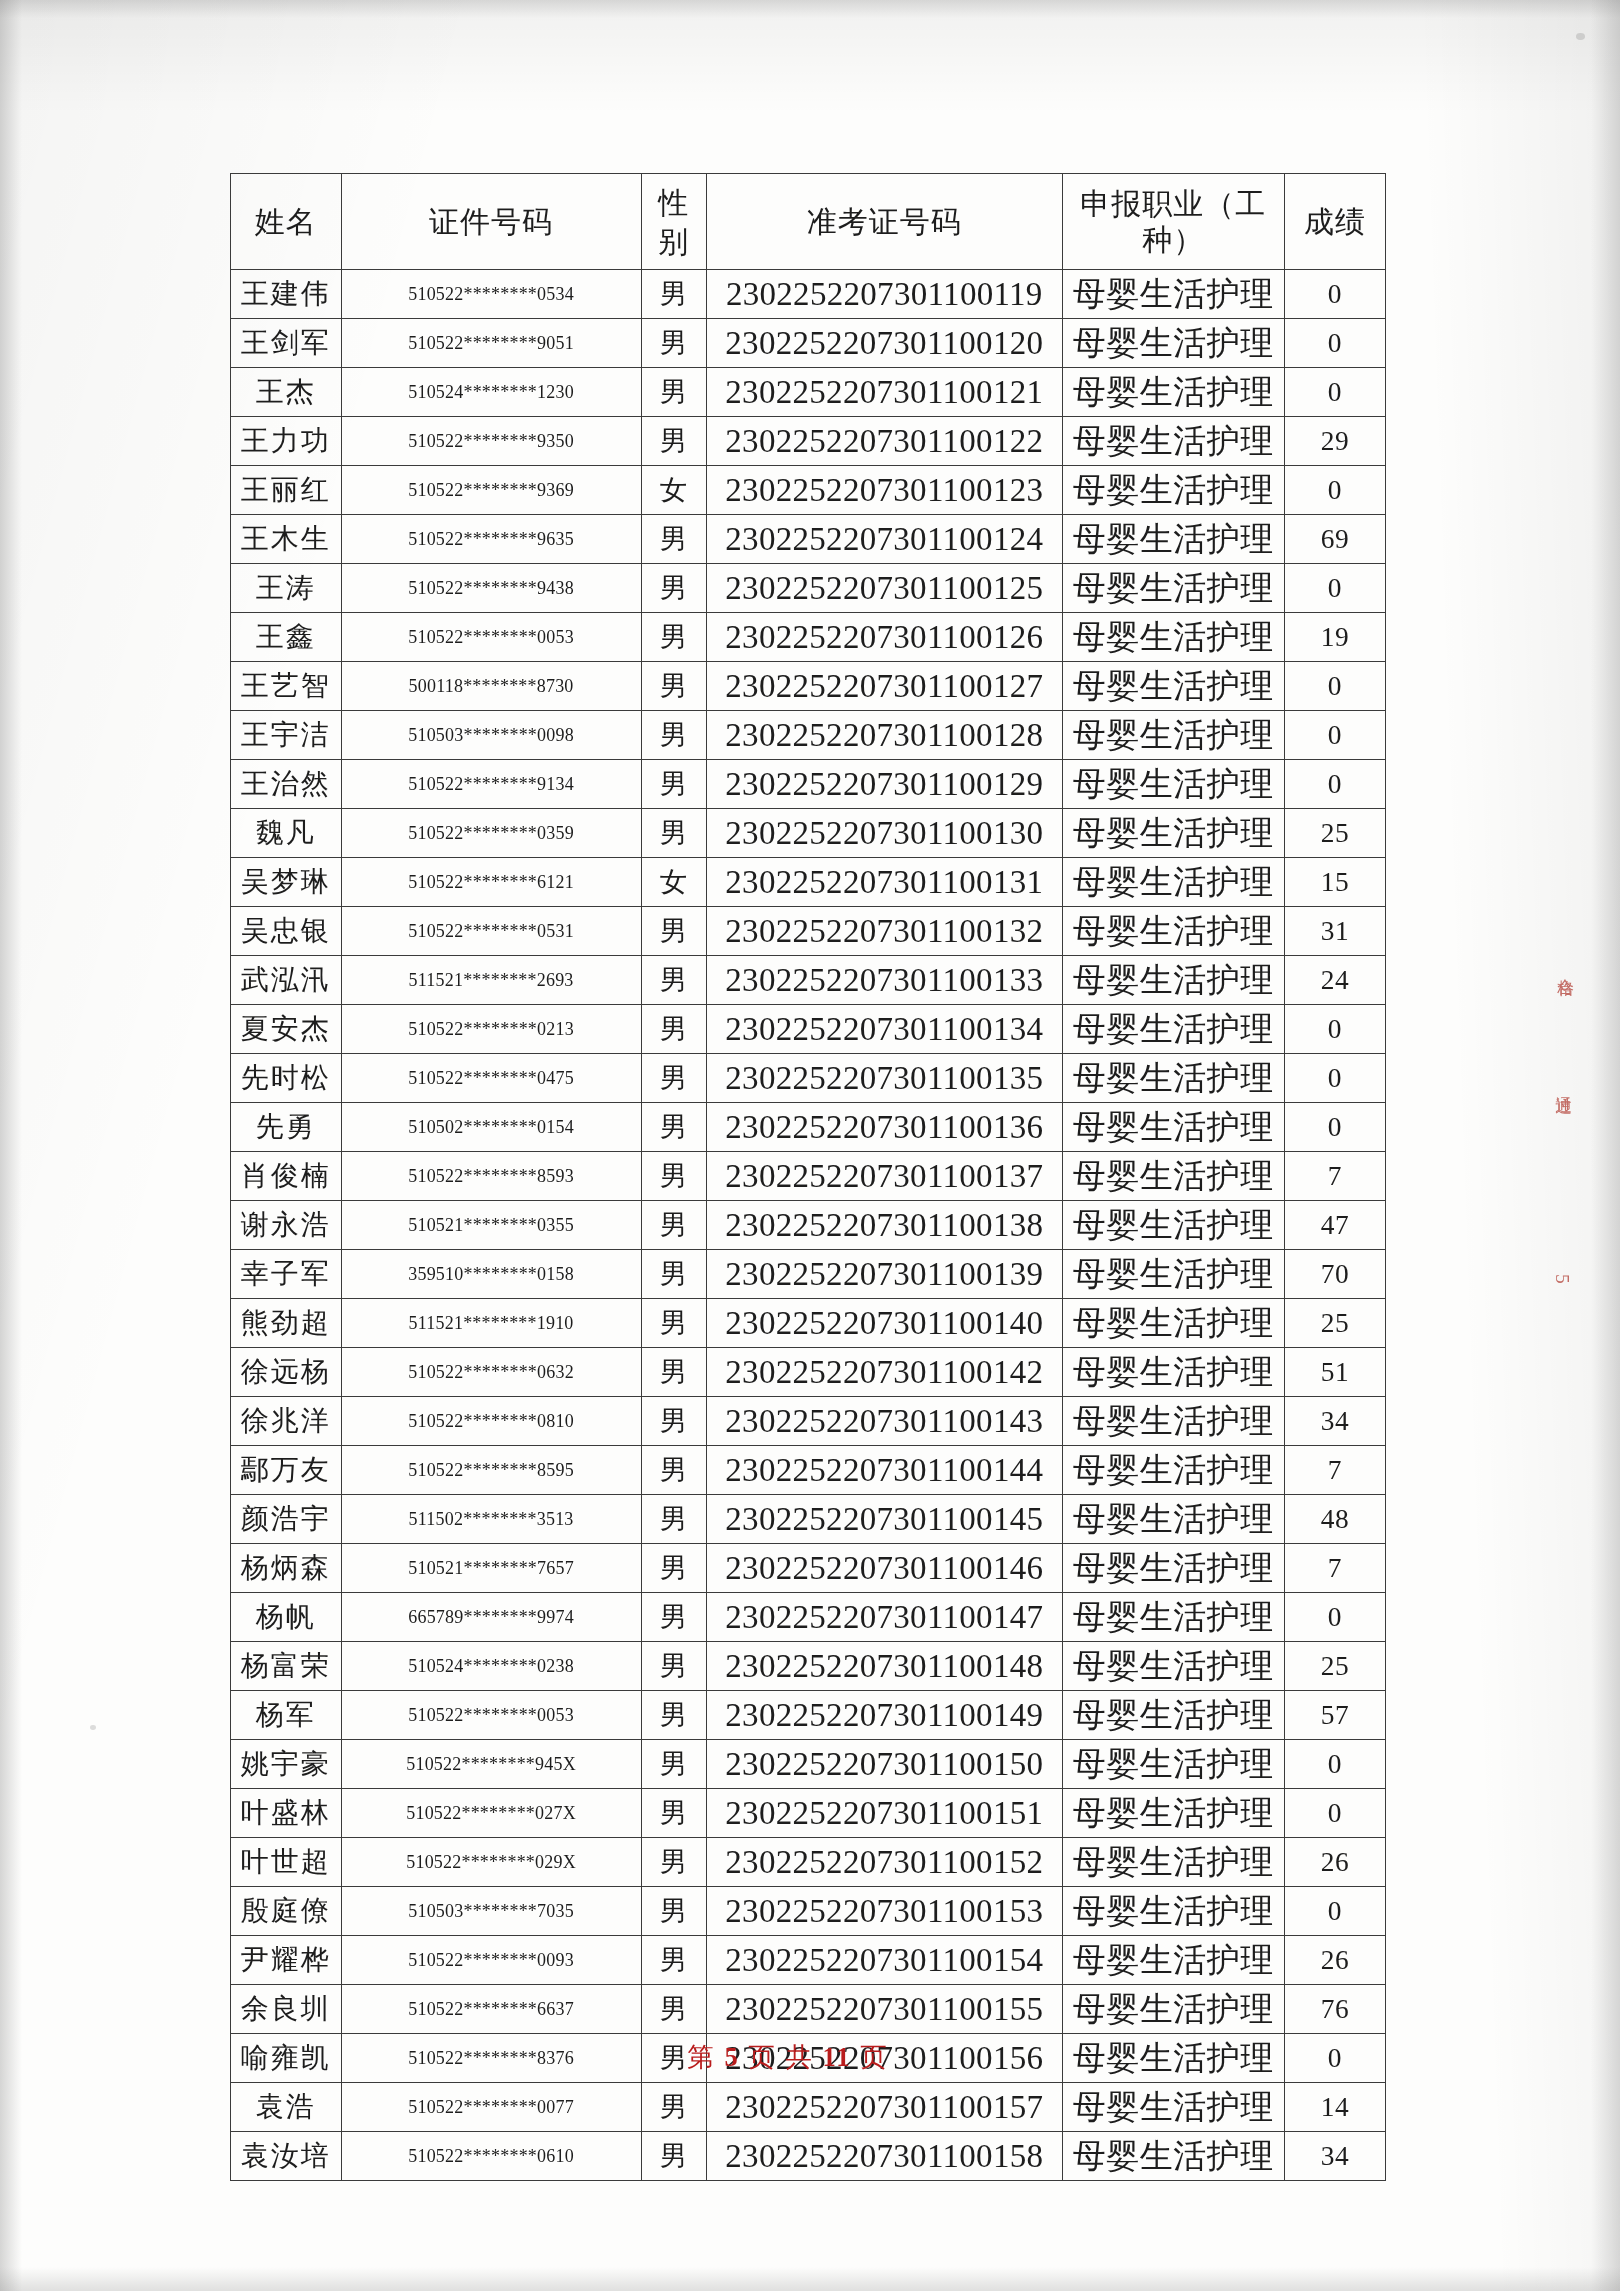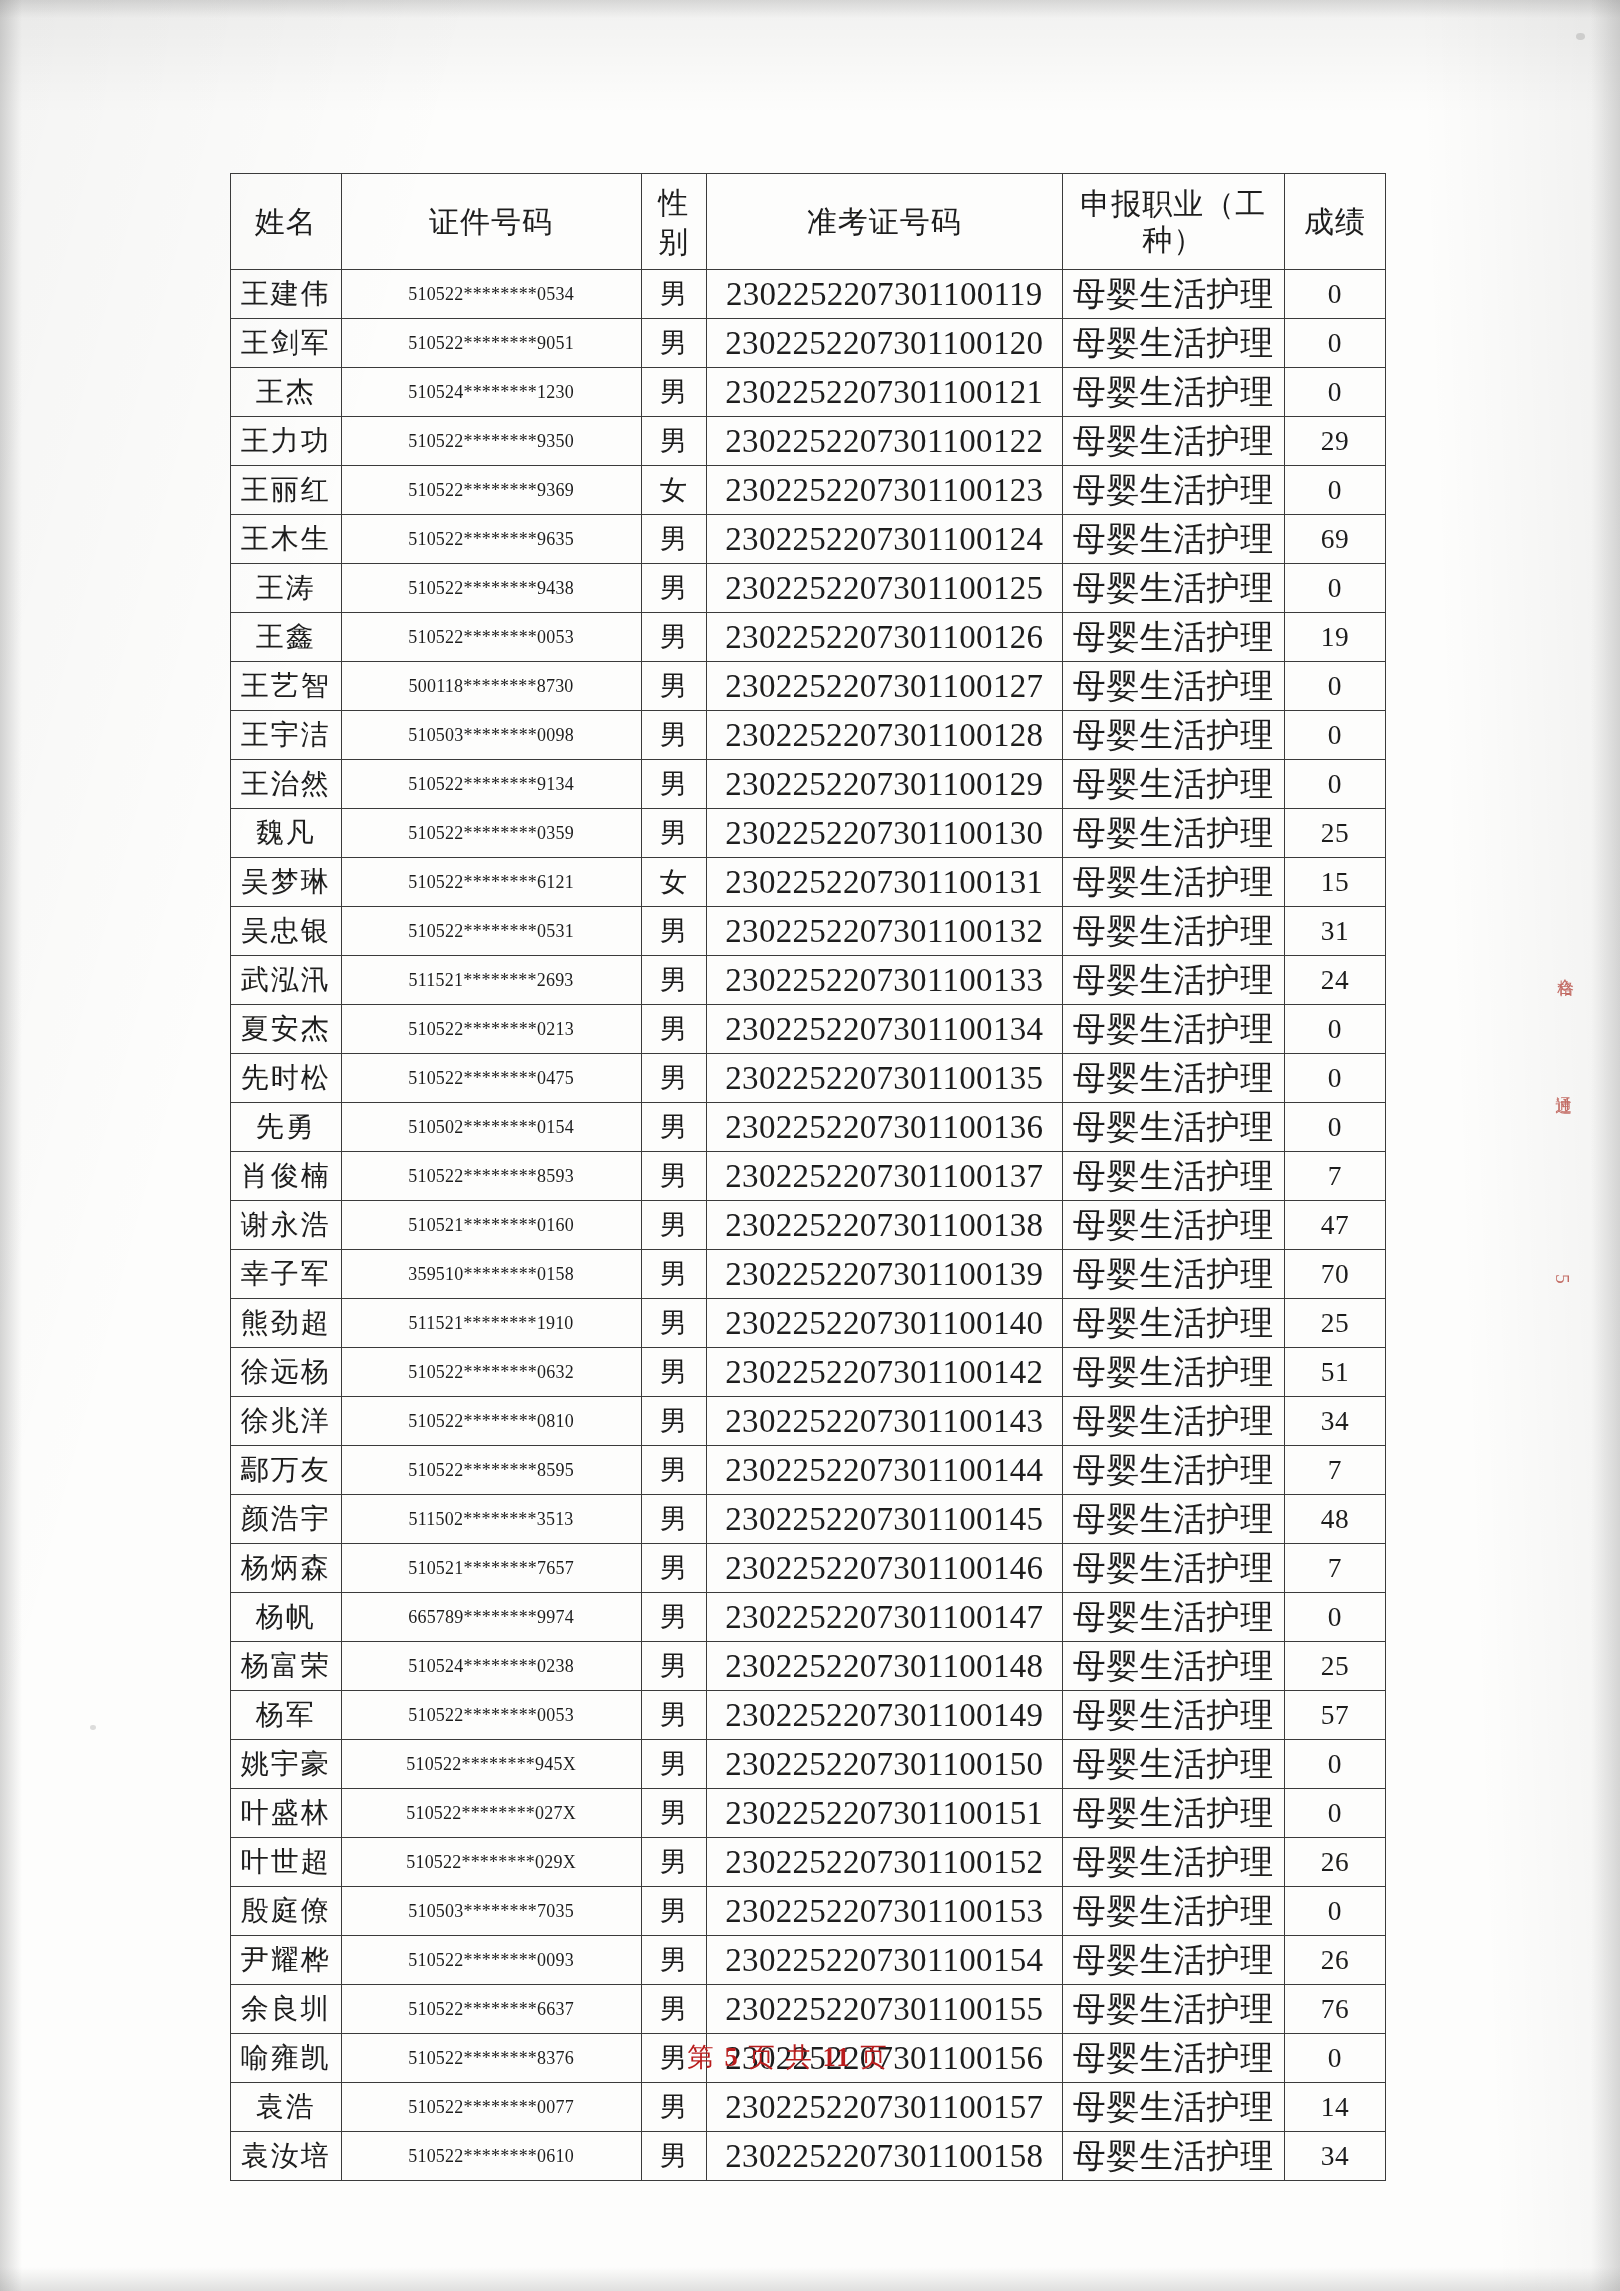--- a/index.html
+++ b/index.html
@@ -281,21 +281,21 @@
         <tr>
           <td class="name">肖俊楠</td>
           <td class="idno">510522********8593</td>
           <td class="sex">男</td>
           <td class="ticket">2302252207301100137</td>
           <td class="occ">母婴生活护理</td>
           <td class="score">7</td>
         </tr>
         <tr>
           <td class="name">谢永浩</td>
-          <td class="idno">510521********0160</td>
+          <td class="idno">510521********0355</td>
           <td class="sex">男</td>
           <td class="ticket">2302252207301100138</td>
           <td class="occ">母婴生活护理</td>
           <td class="score">47</td>
         </tr>
         <tr>
           <td class="name">幸子军</td>
           <td class="idno">359510********0158</td>
           <td class="sex">男</td>
           <td class="ticket">2302252207301100139</td>

